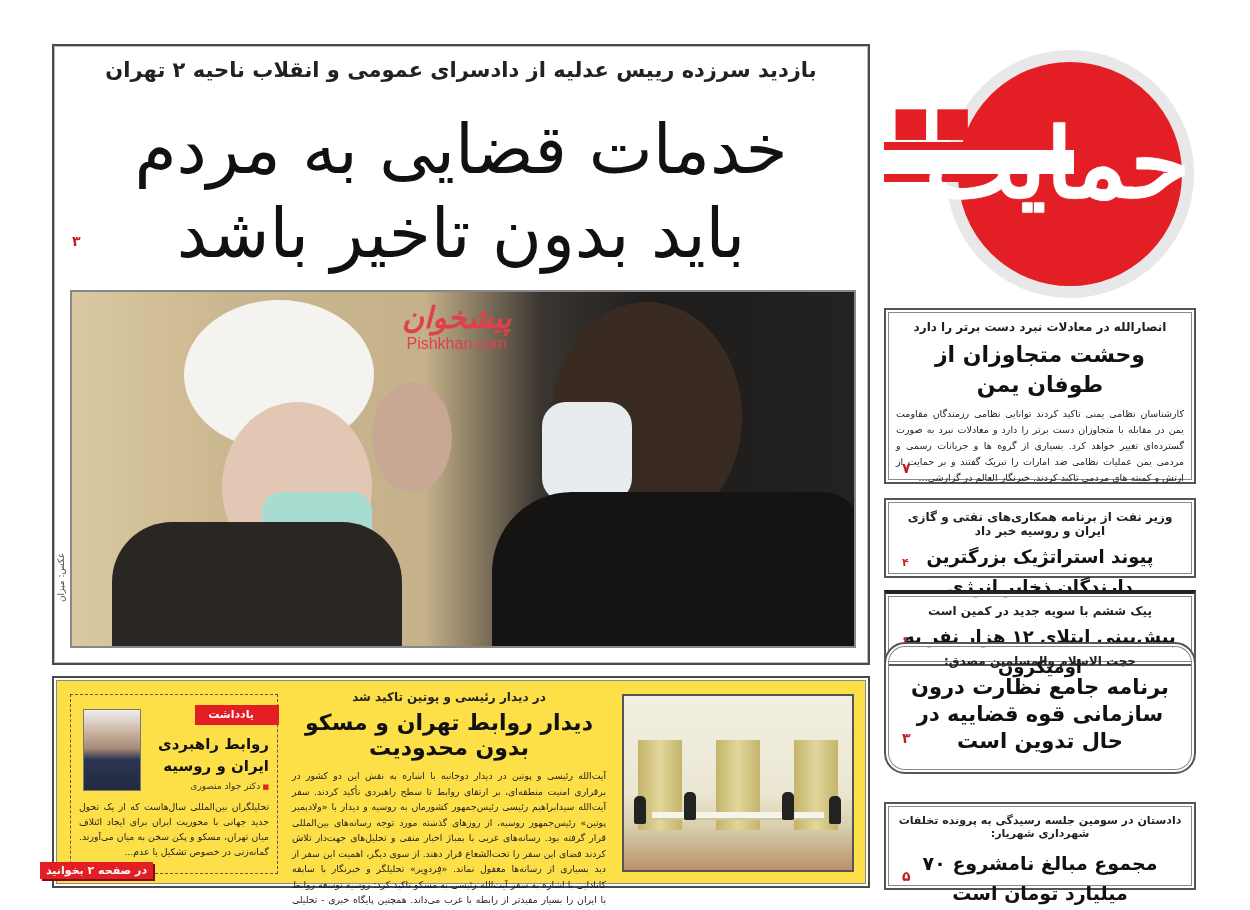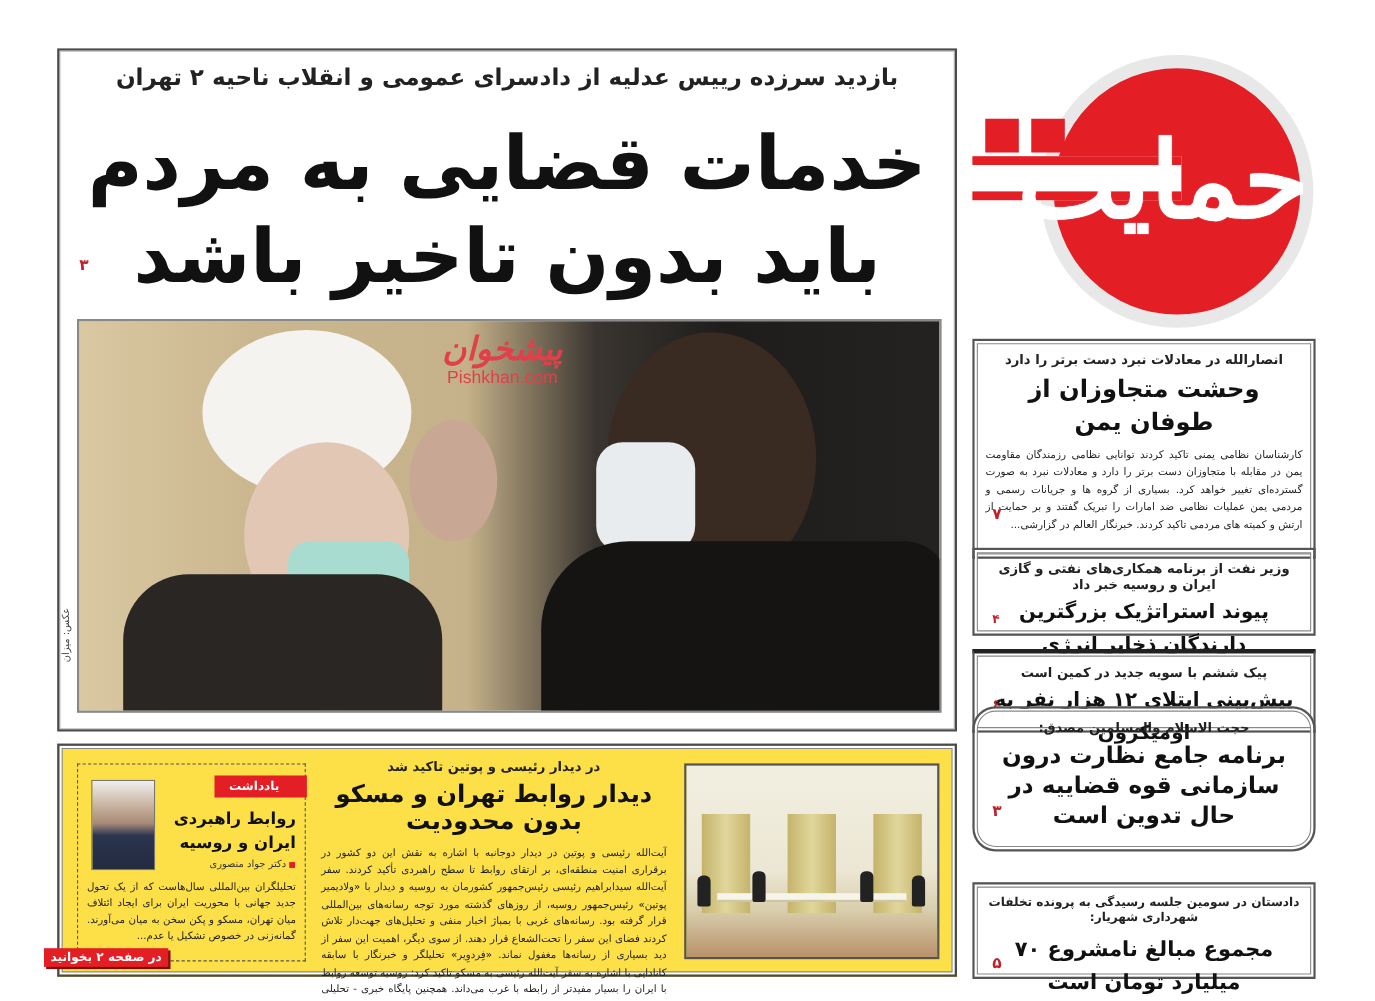--- a/index.html
+++ b/index.html
@@ -4,21 +4,21 @@
 <style>
   * { box-sizing: border-box; margin: 0; padding: 0; }
   html, body { width: 1250px; height: 910px; overflow: hidden; background: #ffffff; }
   body { font-family: "DejaVu Sans", sans-serif; color: #1a1a1a; position: relative; direction: rtl; }
 
   .box { position: absolute; border: 3px double #555; background: #fff; }
 
   
   #main-story { left: 52px; top: 44px; width: 818px; height: 621px; border: 2px solid #4a4a4a; box-shadow: inset 0 0 0 1px #bbb; }
   #main-kicker { position: absolute; top: 12px; left: 0; right: 0; text-align: center; font-weight: bold; font-size: 21px; color: #222; }
-  #main-headline { position: absolute; top: 62px; left: 0; right: 0; text-align: center; font-weight: 700; font-size: 68px; line-height: 84px; color: #111; letter-spacing: -1px; font-family: "DejaVu Sans", sans-serif; }
+  #main-headline { position: absolute; top: 62px; left: 0; right: 0; text-align: center; font-weight: 400; font-size: 68px; line-height: 84px; color: #111; letter-spacing: -1px; font-family: "DejaVu Sans", sans-serif; }
   #main-page-ref { position: absolute; left: 18px; top: 187px; color: #c0202a; font-size: 14px; font-weight: bold; }
   #main-photo { position: absolute; left: 16px; top: 244px; width: 786px; height: 358px; border: 2px solid #888; overflow: hidden;
     background: linear-gradient(90deg, #d9c8a2 0%, #cbb78f 20%, #c6b28a 45%, #3a3530 60%, #1e1d1c 75%, #242220 100%); }
   .ph-shape { position: absolute; border-radius: 50%; }
   #photo-credit { position: absolute; left: 2px; top: 556px; transform: rotate(-90deg); transform-origin: left top; font-size: 9px; color: #444; white-space: nowrap; }
   #watermark { position: absolute; left: 330px; top: 8px; text-align: center; color: #e0404a; }
   #watermark .wm-fa { font-size: 30px; font-style: italic; font-weight: bold; }
   #watermark .wm-en { font-size: 16px; direction: ltr; font-family: "Liberation Sans", sans-serif; }
 
   
@@ -87,21 +87,21 @@
   <div id="photo-credit">عکس: میزان</div>
 </section>
 
 <header id="masthead">
   <div id="logo-circle"></div>
   <div id="logo-bar"></div>
   <div id="logo-dots">■■</div>
   <div id="logo-text">حمایت</div>
 </header>
 
-<article class="side-box" style="top:308px;height:200px;">
+<article class="side-box" style="top:308px;height:176px;">
   <div class="side-kicker">انصارالله در معادلات نبرد دست برتر را دارد</div>
   <div class="side-title">وحشت متجاوزان از طوفان یمن</div>
   <div class="side-body">کارشناسان نظامی یمنی تاکید کردند توانایی نظامی رزمندگان مقاومت یمن در مقابله با متجاوزان دست برتر را دارد و معادلات نبرد به صورت گسترده‌ای تغییر خواهد کرد. بسیاری از گروه ها و جریانات رسمی و مردمی یمن عملیات نظامی ضد امارات را تبریک گفتند و بر حمایت از ارتش و کمیته های مردمی تاکید کردند. خبرنگار العالم در گزارشی...</div>
   <div class="page-ref" style="top:150px;">۷</div>
 </article>
 
 <article class="side-box" style="top:498px;height:80px;padding-top:10px;">
   <div class="side-kicker">وزیر نفت از برنامه همکاری‌های نفتی و گازی ایران و روسیه خبر داد</div>
   <div class="side-title" style="font-size:18px;margin-top:4px;">پیوند استراتژیک بزرگترین دارندگان ذخایر انرژی</div>
   <div class="page-ref" style="top:56px;font-size:11px;">۴</div>

